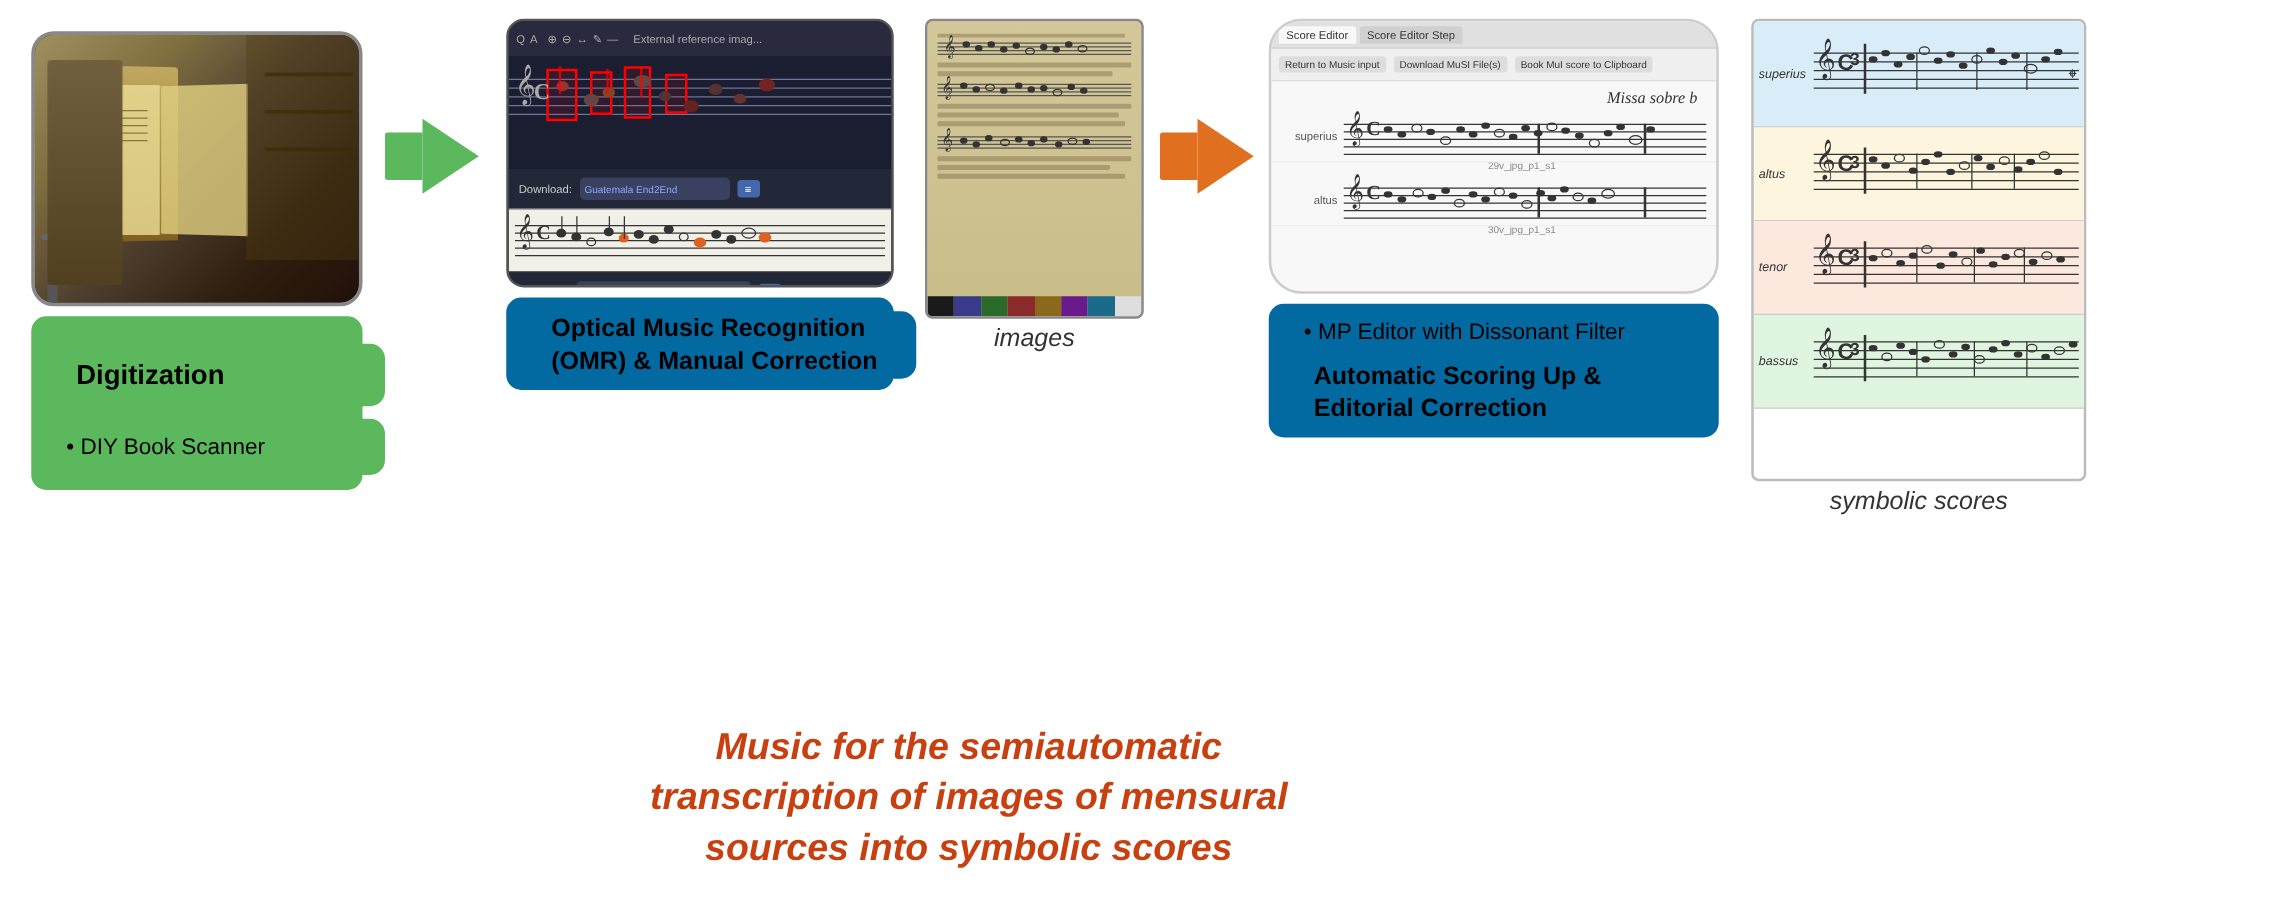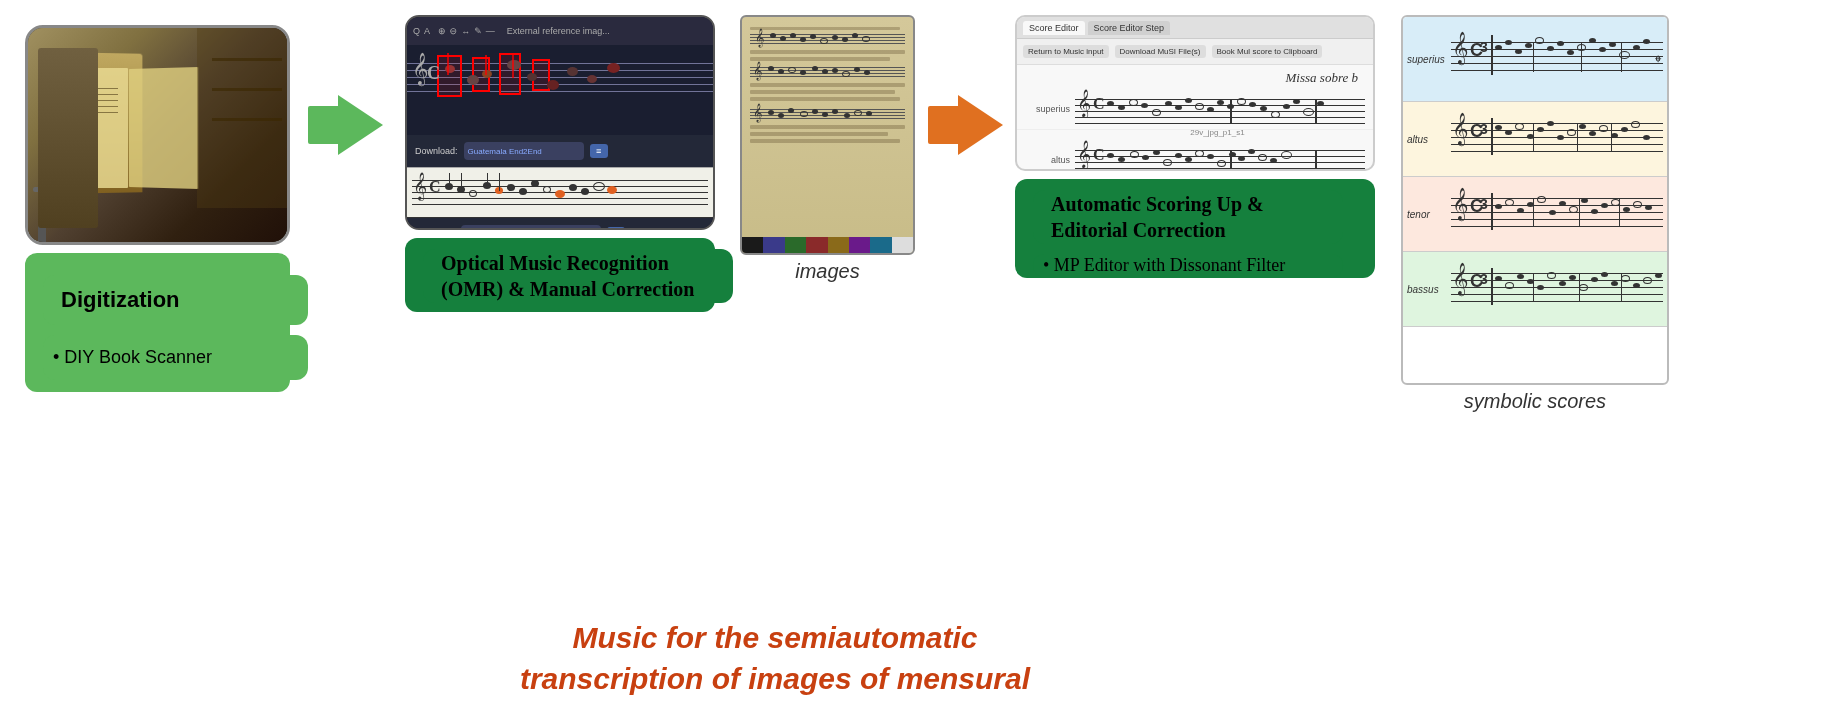--- a/index.html
+++ b/index.html
@@ -146,26 +146,25 @@
       border-top: 1px solid #aaa;
     }
     .omr-staff-line2 {
       position: absolute;
       left: 5px; right: 5px;
       height: 1px;
       background: #333;
     }
 
     .label-box-orange {
-      background: #15803d;
+      background: #0369a1;
       border-radius: 12px;
       padding: 1px 18px;
       margin-top: 10px;
       width: 310px;
-      font-family: Liberation Serif, serif;
     }
     .label-box-orange .title {
       font-size: 20px;
       font-weight: bold;
       color: #000;
       margin-bottom: 8px;
       line-height: 1.3;
     }
     .label-box-orange .bullet {
       font-size: 18px;
@@ -659,21 +658,21 @@
 
     <div class="arrow-block" style="width:80px; padding-top:80px; margin-right:5px;">
       <div class="big-arrow big-arrow-orange">
         <div class="big-arrow-body" style="width:30px;height:38px;border-radius:2px 0 0 2px;"></div>
         <div class="big-arrow-head"></div>
       </div>
     </div>
 
     <div class="col-block" style="width:370px; margin-right:10px; margin-top:0px;">
 
-      <div class="scoring-screenshot" style="width:360px;height:156px;">
+      <div class="scoring-screenshot" style="width:360px;height:220px;border-radius:26px;">
 
         <div class="scoring-toolbar" style="background:#e0e0e0;height:22px;gap:3px;">
           <div class="scoring-tab active" style="font-size:9px;padding:2px 6px;background:#f8f8f8;border-radius:3px 3px 0 0;">Score Editor</div>
           <div class="scoring-tab" style="font-size:9px;padding:2px 6px;background:#d0d0d0;border-radius:3px 3px 0 0;">Score Editor Step</div>
         </div>
 
         <div class="scoring-actions">
           <div class="scoring-action-btn">Return to Music input</div>
           <div class="scoring-action-btn">Download MuSI File(s)</div>
           <div class="scoring-action-btn">Book MuI score to Clipboard</div>
@@ -751,22 +750,22 @@
             <div style="position:absolute;left:206px;top:5px;width:11px;height:8px;background:transparent;border:1px solid #333;border-radius:50%;"></div>
             <div style="position:absolute;left:155px;top:4px;width:1.5px;height:24px;background:#333;"></div>
             <div style="position:absolute;left:240px;top:4px;width:1.5px;height:24px;background:#333;"></div>
           </div>
         </div>
         <div style="font-size:8px;color:#888;text-align:center;margin-top:-2px;padding-left:45px;">30v_jpg_p1_s1</div>
 
       </div>
 
       <div class="label-box-orange" style="width:360px;margin-top:8px;">
+        <div class="label-box-orange bullet">MP Editor with Dissonant Filter</div>
         <div class="label-box-orange title">Automatic Scoring Up &amp; Editorial Correction</div>
-        <div class="label-box-orange bullet">MP Editor with Dissonant Filter</div>
       </div>
 
     </div>
 
     <div class="col-block" style="width:280px; margin-left:5px; margin-top:0px;">
 
       <div class="symbolic-score-image" style="width:268px;height:370px;">
 
         <div class="sym-row sym-row-superius" style="height:85px;background:#d8edf8;padding:5px 4px;">
           <span class="sym-part-label" style="font-size:10px;color:#333;width:44px;font-style:italic;">superius</span>
@@ -912,16 +911,17 @@
       <div class="symbolic-label">symbolic scores</div>
 
     </div>
 
   </div>
 
   <div style="position:absolute;bottom:22px;left:350px;width:850px;text-align:center;">
     <div style="font-size:30px;font-weight:bold;color:#c84010;font-style:italic;line-height:1.35;">
       <span>Music for the semiautomatic</span><br>
       <span>transcription of images of mensural</span><br>
+      <span>sources into symbolic scores</span>
     </div>
   </div>
 
 </div>
 
 </body></html>

